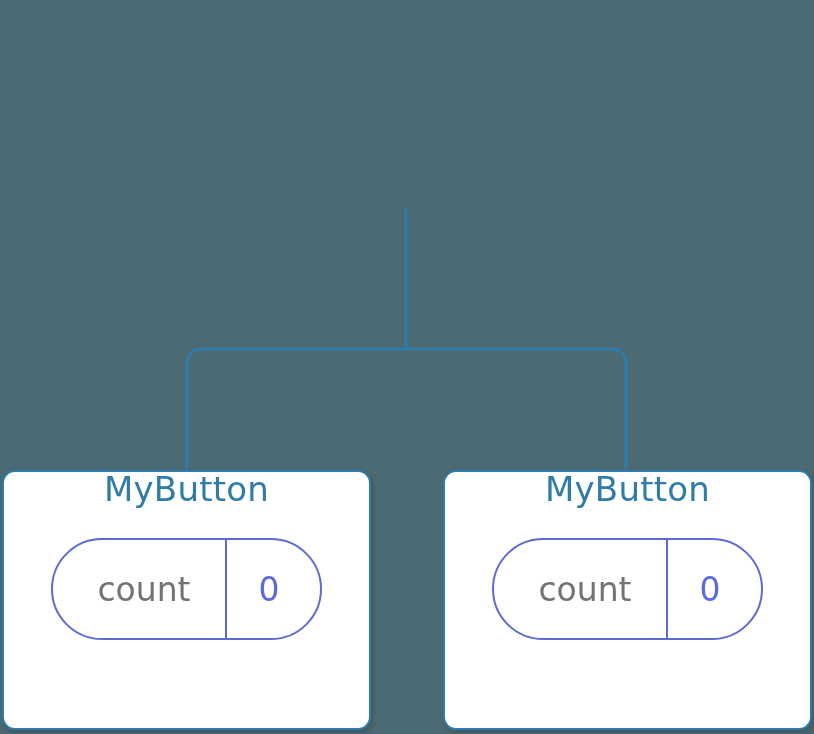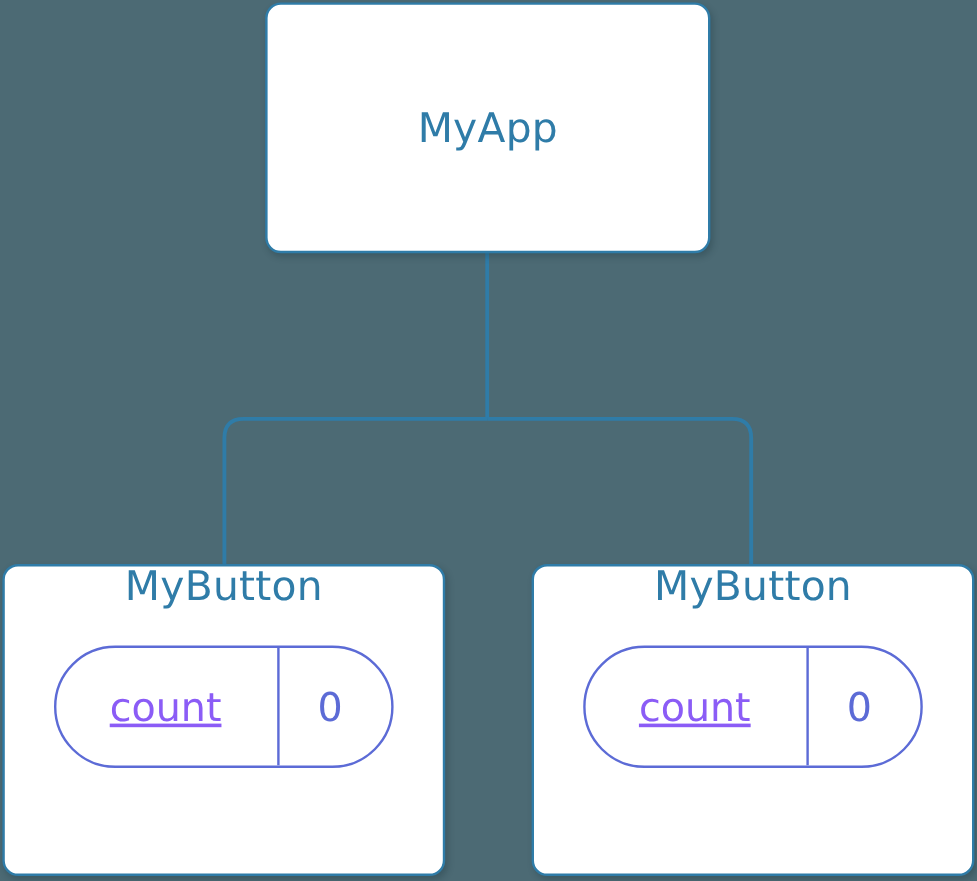--- a/index.html
+++ b/index.html
@@ -78,26 +78,25 @@
     border-radius: 52px;
     height: 102px;
     box-sizing: border-box;
     background: transparent;
     overflow: hidden;
   }
   .state-key {
     display: flex;
     align-items: center;
     justify-content: center;
-    padding: 0 46px 0 44px;
-    color: #8b5cf6;
+    padding: 0 34px 0 44px;
+    color: #737373;
     font-size: 33px;
     line-height: 1;
     white-space: nowrap;
-    text-decoration: underline;
   }
   .state-divider {
     width: 2px;
     background: #5c6bd6;
     flex: 0 0 auto;
   }
   .state-value {
     display: flex;
     align-items: center;
     justify-content: center;
@@ -115,23 +114,20 @@
 
   <svg id="edges" viewBox="0 0 814 734" width="814" height="734" xmlns="http://www.w3.org/2000/svg">
 
     <path d="M 406 209 L 406 349" fill="none" stroke="#2f7ca8" stroke-width="3.2" stroke-linecap="butt"></path>
 
     <path d="M 406 349 L 203 349 Q 187 349 187 365 L 187 472" fill="none" stroke="#2f7ca8" stroke-width="3.2" stroke-linecap="butt" stroke-linejoin="round"></path>
 
     <path d="M 406 349 L 610 349 Q 626 349 626 365 L 626 472" fill="none" stroke="#2f7ca8" stroke-width="3.2" stroke-linecap="butt" stroke-linejoin="round"></path>
   </svg>
 
-  <div class="node" id="node-myapp">
-    <div class="node-title">MyApp</div>
-  </div>
 
   <div class="node" id="node-mybutton-left">
     <div class="node-title leaf-title">MyButton</div>
     <div class="state-pill">
       <div class="state-key">count</div>
       <div class="state-divider"></div>
       <div class="state-value">0</div>
     </div>
   </div>
 

